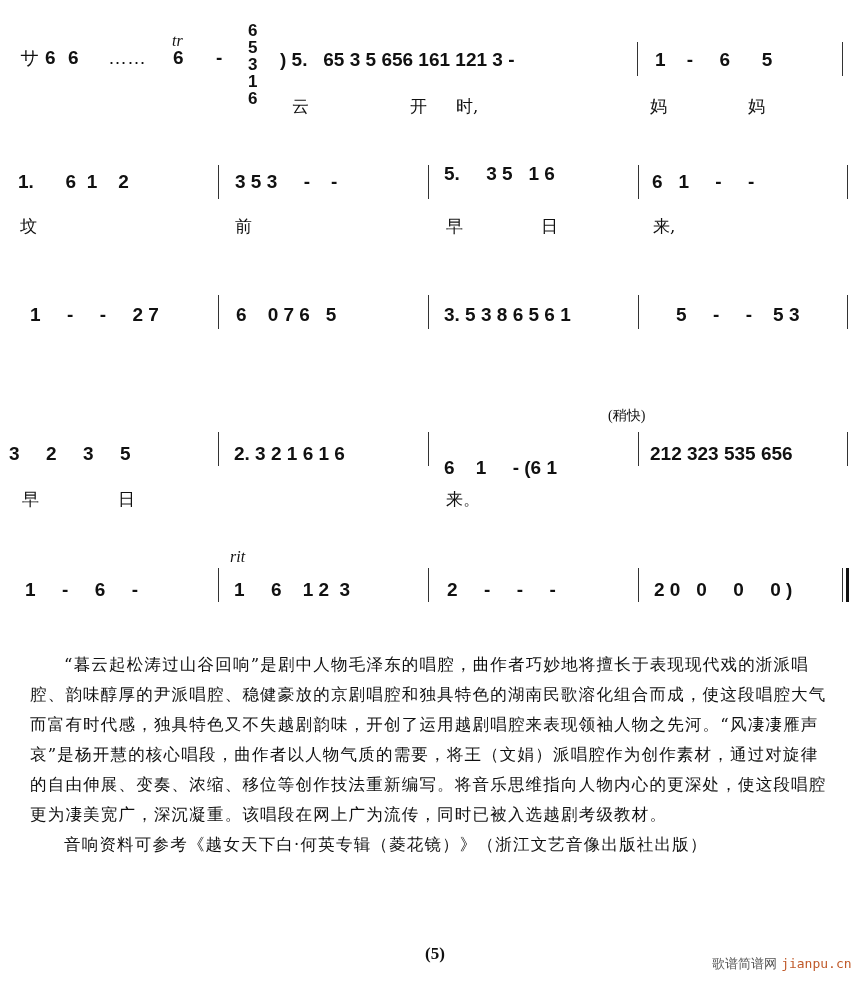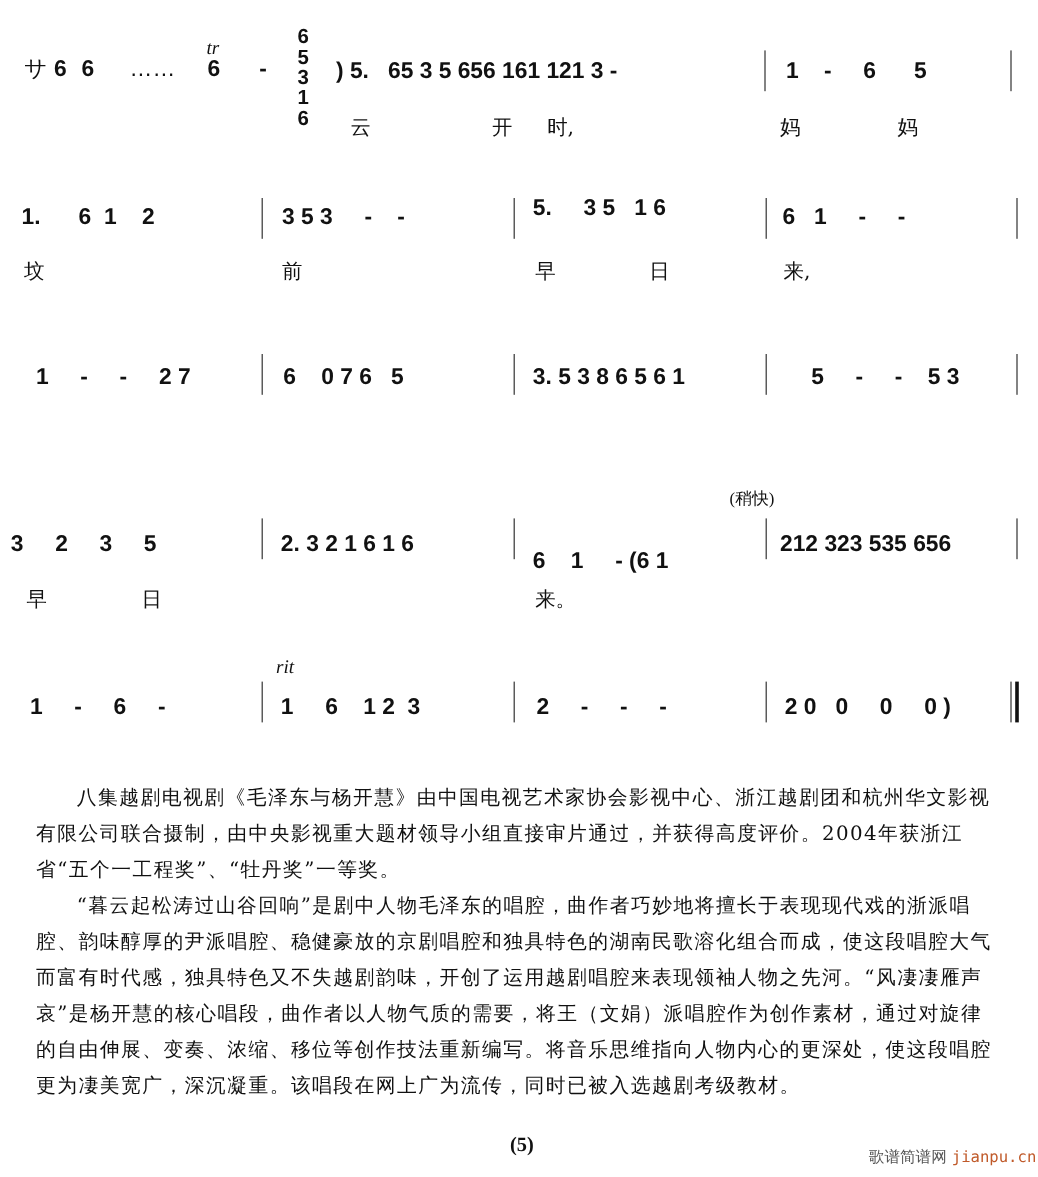--- a/index.html
+++ b/index.html
@@ -80,18 +80,18 @@
   <div class="n" style="left:234px;top:580px;">1&nbsp;&nbsp;&nbsp;&nbsp;&nbsp;6&nbsp;&nbsp;&nbsp;&nbsp;1 2&nbsp;&nbsp;3</div>
   <div class="bar" style="left:428px;top:568px;height:34px;"></div>
   <div class="n" style="left:447px;top:580px;">2&nbsp;&nbsp;&nbsp;&nbsp;&nbsp;-&nbsp;&nbsp;&nbsp;&nbsp;&nbsp;-&nbsp;&nbsp;&nbsp;&nbsp;&nbsp;-</div>
   <div class="bar" style="left:638px;top:568px;height:34px;"></div>
   <div class="n" style="left:654px;top:580px;">2 0&nbsp;&nbsp;&nbsp;0&nbsp;&nbsp;&nbsp;&nbsp;&nbsp;0&nbsp;&nbsp;&nbsp;&nbsp;&nbsp;0 )</div>
   <div class="bar" style="left:842px;top:568px;height:34px;"></div>
   <div class="bar" style="left:846px;top:568px;height:34px;width:3px;background:#111;"></div>
 </div>
 
 <div class="prose">
-  <p>八集越剧电视剧《毛泽东与杨开慧》由中国电视艺术家协会影视中心、浙江越剧团和杭州华文影视有限公司联合摄制，由中央影视重大题材领导小组直接审片通过，并获得高度评价。2004年获浙江省“五个一工程奖”、“牡丹奖”一等奖。</p>
   <p>“暮云起松涛过山谷回响”是剧中人物毛泽东的唱腔，曲作者巧妙地将擅长于表现现代戏的浙派唱腔、韵味醇厚的尹派唱腔、稳健豪放的京剧唱腔和独具特色的湖南民歌溶化组合而成，使这段唱腔大气而富有时代感，独具特色又不失越剧韵味，开创了运用越剧唱腔来表现领袖人物之先河。“风凄凄雁声哀”是杨开慧的核心唱段，曲作者以人物气质的需要，将王（文娟）派唱腔作为创作素材，通过对旋律的自由伸展、变奏、浓缩、移位等创作技法重新编写。将音乐思维指向人物内心的更深处，使这段唱腔更为凄美宽广，深沉凝重。该唱段在网上广为流传，同时已被入选越剧考级教材。</p>
+  <p>音响资料可参考《越女天下白·何英专辑（菱花镜）》（浙江文艺音像出版社出版）</p>
 </div>
 
 <div class="pageno">(5)</div>
-<div class="wm"><span style="color:#555;font-family:'DejaVu Sans',sans-serif;margin-left:12px;">歌谱简谱网</span> <span>jianpu.cn</span></div>
+<div class="wm"><span style="color:#555;font-family:'DejaVu Sans',sans-serif;">歌谱简谱网</span> <span>jianpu.cn</span></div>
 
 </body></html>

